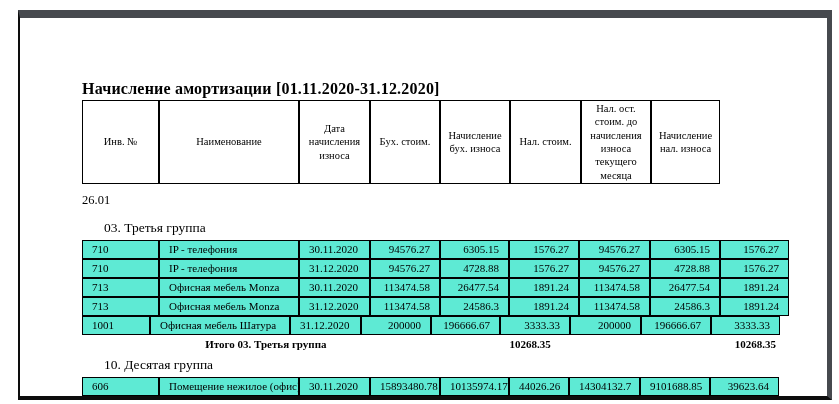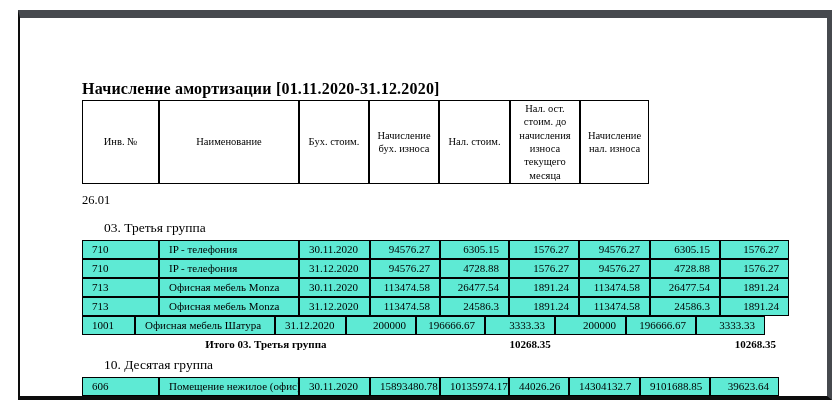--- a/index.html
+++ b/index.html
@@ -47,20 +47,21 @@
 </style>
 </head>
 <body>
 
 <div class="canvas">
   <div class="doc">
     <h1 class="title">Начисление амортизации [01.11.2020-31.12.2020]</h1>
     <div class="thead" id="thead">
         <div class="th" style="width: 77px;">Инв. №</div>
         <div class="th" style="width: 140px;">Наименование</div>
+        <div class="th" style="width: 71px;">Дата начисления износа</div>
         <div class="th" style="width: 70px;">Бух. стоим.</div>
         <div class="th" style="width: 70px;">Начисление бух. износа</div>
         <div class="th" style="width: 71px;">Нал. стоим.</div>
         <div class="th" style="width: 70px;">Нал. ост. стоим. до начисления износа текущего месяца</div>
         <div class="th" style="width: 69px;">Начисление нал. износа</div>
       </div>
     <div class="date-label">26.01</div>
     <div id="groups">
         <div class="group-title g1-title">03. Третья группа</div>
         <div class="rows">
@@ -102,21 +103,21 @@
             <div class="td" style="width: 140px;">Офисная мебель Monza</div>
             <div class="td" style="width: 71px;">31.12.2020</div>
             <div class="td num" style="width: 70px;">113474.58</div>
             <div class="td num" style="width: 69px;">24586.3</div>
             <div class="td num" style="width: 70px;">1891.24</div>
             <div class="td num" style="width: 71px;">113474.58</div>
             <div class="td num" style="width: 70px;">24586.3</div>
             <div class="td num" style="width: 69px;">1891.24</div>
           </div>
           <div class="trow">
-            <div class="td" style="width: 53px;">1001</div>
+            <div class="td" style="width: 68px;">1001</div>
             <div class="td" style="width: 140px;">Офисная мебель Шатура</div>
             <div class="td" style="width: 71px;">31.12.2020</div>
             <div class="td num" style="width: 70px;">200000</div>
             <div class="td num" style="width: 69px;">196666.67</div>
             <div class="td num" style="width: 70px;">3333.33</div>
             <div class="td num" style="width: 71px;">200000</div>
             <div class="td num" style="width: 70px;">196666.67</div>
             <div class="td num" style="width: 69px;">3333.33</div>
           </div>
         </div>

